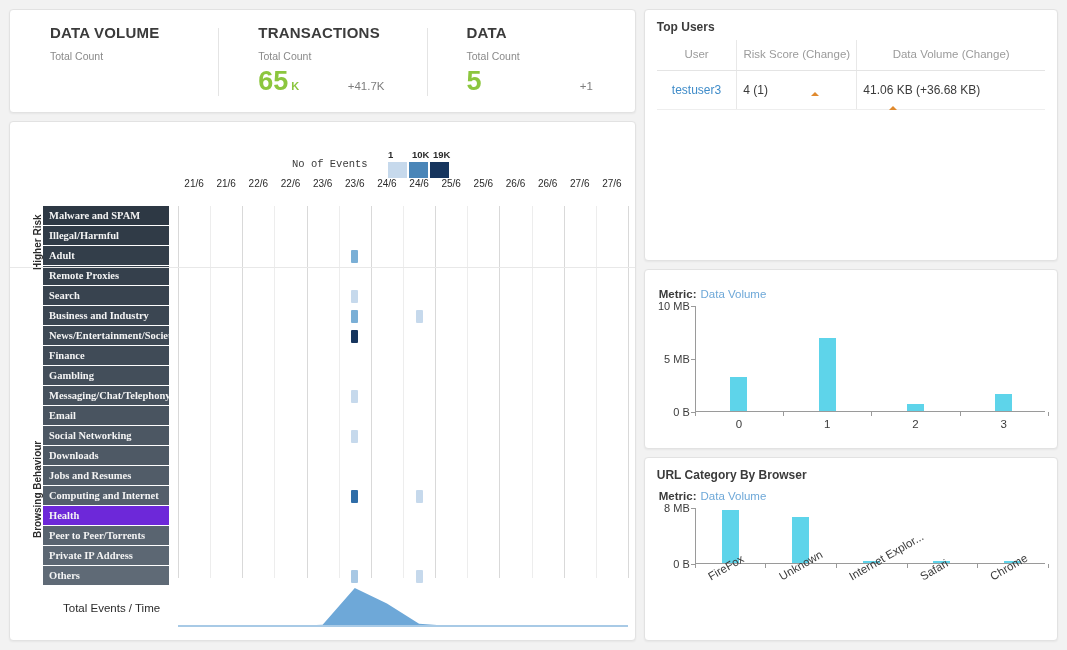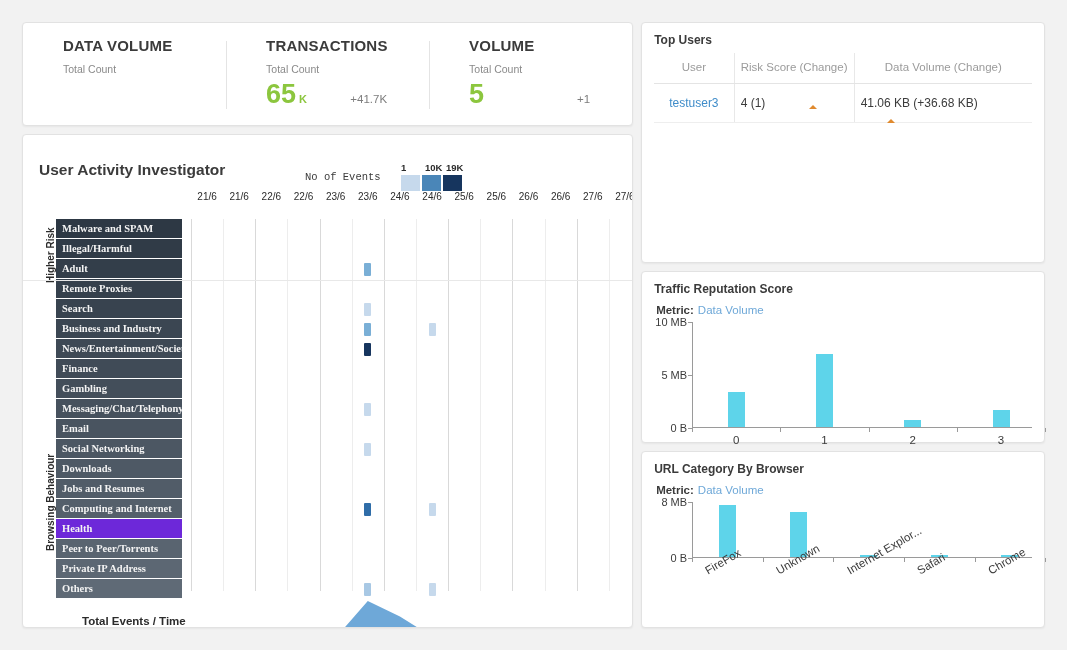--- a/index.html
+++ b/index.html
@@ -5,21 +5,21 @@
   * { box-sizing: border-box; margin: 0; padding: 0; }
   html, body {
     width: 1067px; height: 650px;
     background: #f2f2f2;
     font-family: "Liberation Sans", sans-serif;
     overflow: hidden;
   }
   .dash {
     position: relative;
     width: 1067px; height: 650px;
-    padding: 22px;
+    padding: 9px;
     display: flex;
     gap: 8px;
   }
   .col-left { width: 634px; display: flex; flex-direction: column; gap: 8px; }
   .col-right { width: 419px; display: flex; flex-direction: column; gap: 8px; }
 
   .card {
     background: #fff;
     border: 1px solid #e2e2e2;
     border-radius: 4px;
@@ -102,21 +102,21 @@
     position: absolute; left: 168px; top: 28px;
     width: 450px; height: 372px;
   }
   .gridline { position: absolute; top: 0; bottom: 0; width: 1px; background: #ededed; }
   .gridline.dark { background: #d9d9d9; }
   .hrule { position: absolute; left: -168px; right: -16px; height: 1px; background: #e8e8e8; }
   .mark { position: absolute; width: 7px; border-radius: 1px; }
 
   .spark-label {
     position: absolute; left: 53px; top: 424px;
-    font-size: 11.5px; font-weight: bold; color: #2b2b2b; margin-left: 6px;
+    font-size: 11.5px; font-weight: normal; color: #2b2b2b;
   }
   .spark { position: absolute; left: 168px; top: 404px; width: 450px; height: 48px; }
 
   
   .tu { height: 253px; padding: 10px 12px 0 12px; }
   .panel-title { font-size: 12px; font-weight: bold; color: #3b3b3b; margin-bottom: 6px; }
   table.tu-table { width: 100%; border-collapse: collapse; table-layout: fixed; }
   table.tu-table th {
     font-size: 11.5px; font-weight: normal; color: #9b9b9b;
     padding: 8px 6px 10px 6px;
@@ -182,33 +182,32 @@
       <div class="kpi">
         <div class="kpi-title">TRANSACTIONS</div>
         <div class="kpi-sub">Total Count</div>
         <div class="kpi-valrow">
           <span class="kpi-val">65</span>
           <span class="kpi-unit">K</span>
           <span class="kpi-delta">+41.7K</span>
         </div>
       </div>
       <div class="kpi">
-        <div class="kpi-title">VOLUME</div>
+        <div class="kpi-title">DATA</div>
         <div class="kpi-sub">Total Count</div>
         <div class="kpi-valrow">
           <span class="kpi-val">5</span>
           <span class="kpi-unit"></span>
           <span class="kpi-delta">+1</span>
         </div>
       </div>
     </div>
 
     <div class="card uai">
       <div class="uai-head">
-        <div class="uai-title">User Activity Investigator</div>
         <div class="legend-label">No of Events</div>
         <div class="legend-swatches">
           <div class="legend-ticks" id="legend-ticks">
               <span class="legend-tick" style="left:0px;">1</span>
               <span class="legend-tick" style="left:24px;">10K</span>
               <span class="legend-tick" style="left:45px;">19K</span>
             </div>
           <div class="legend-row" id="legend-row">
               <div class="legend-box" style="background:#c6d9ec;"></div>
               <div class="legend-box" style="background:#4a86b8;"></div>
@@ -321,21 +320,20 @@
             <td class="td-vol">
               <span>41.06 KB (+36.68 KB)</span>
               <span class="tri tri-vol"></span>
             </td>
           </tr>
         </tbody>
       </table>
     </div>
 
     <div class="card minichart mc-trs">
-      <div class="panel-title">Traffic Reputation Score</div>
       <div class="metric-row">
         <span>Metric:</span><span class="metric-val">Data Volume</span>
       </div>
       <div class="plotwrap" id="trs-plot" style="margin-left:38px; height:106px;">
           <div class="axis-v"></div>
           <div class="axis-h"></div>
           <div class="ytick" style="top:106px;">0 B</div>
           <div class="ytickmark" style="top:106px;"></div>
           <div class="ytick" style="top:53px;">5 MB</div>
           <div class="ytickmark" style="top:53px;"></div>

